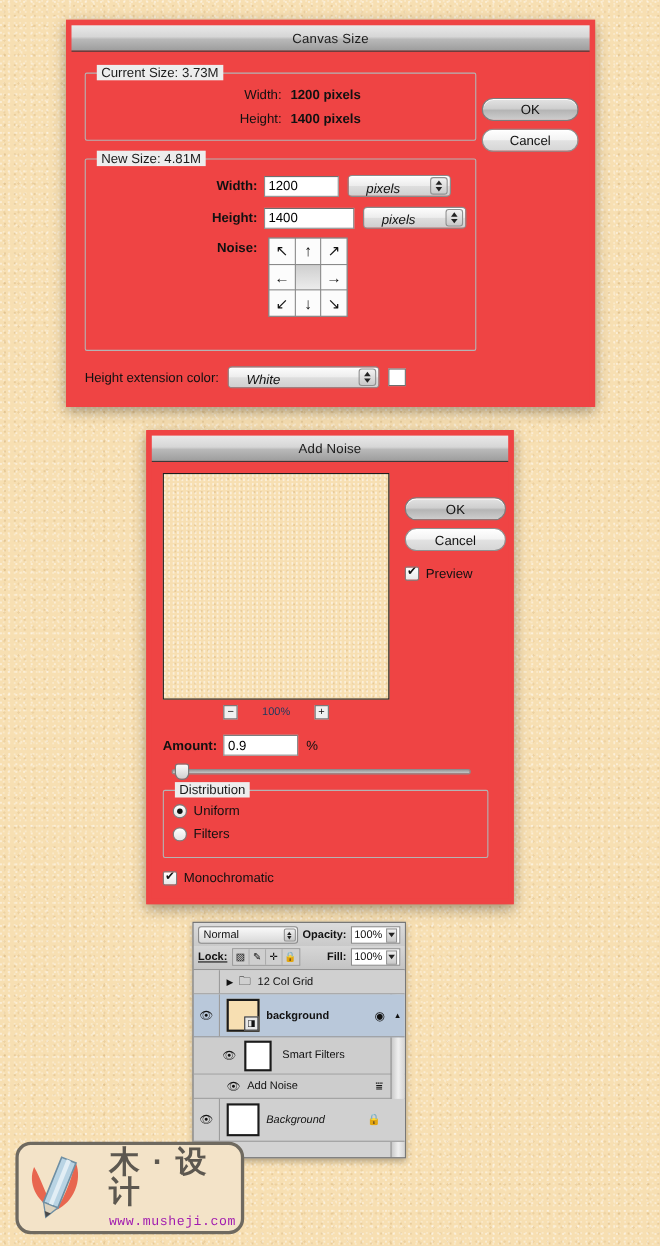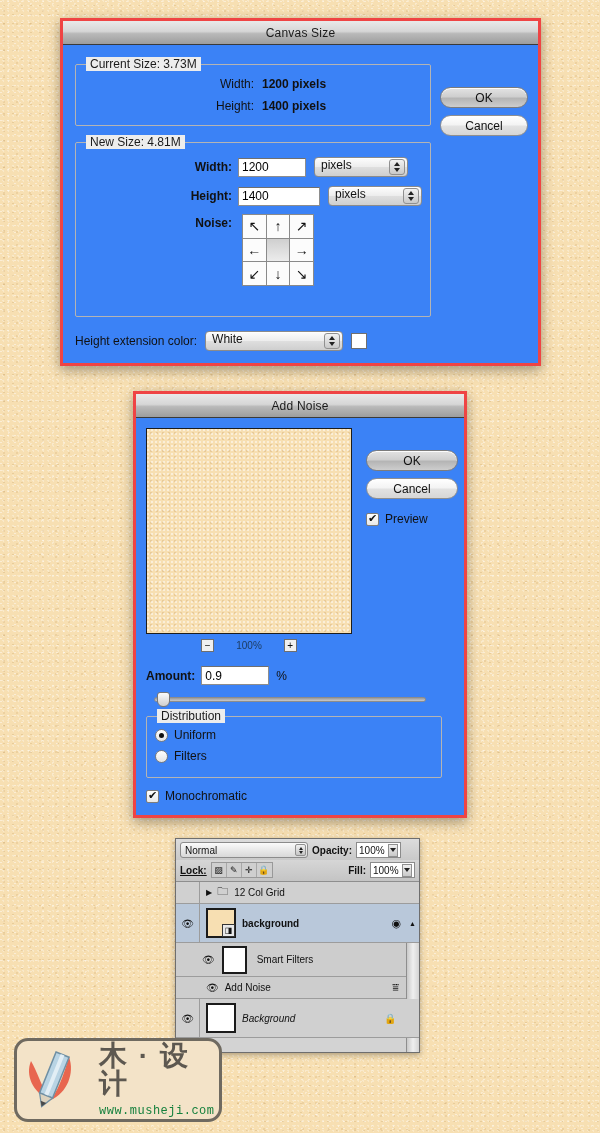--- a/index.html
+++ b/index.html
@@ -18,22 +18,22 @@
       radial-gradient(circle at 47% 61%, rgba(200,160,100,.30) 0 1px, transparent 1px),
       radial-gradient(circle at 78% 34%, rgba(255,255,255,.35) 0 1px, transparent 1px),
       radial-gradient(circle at 31% 83%, rgba(205,165,105,.25) 0 1px, transparent 1px),
       radial-gradient(circle at 66% 12%, rgba(255,255,255,.30) 0 1px, transparent 1px);
     background-size:7px 7px, 9px 9px, 11px 11px, 13px 13px, 5px 5px;
   }
 
   
   .dialog{
     position:absolute;
-    background:#3b82f6;
-    border:3px solid #ef4444;
+    background:#ef4444;
+    border:5px solid #ef4444;
     box-shadow:0 4px 12px rgba(0,0,0,.35);
   }
   .titlebar{
     height:24px;
     background:linear-gradient(to bottom,#e9e9e9 0%,#d6d6d6 45%,#b9b9b9 55%,#9d9d9d 100%);
     border-bottom:1px solid #3a3a3a;
     display:flex; align-items:center; justify-content:center;
     font-size:12px; color:#1b1b1b; font-weight:400;
     letter-spacing:.2px;
   }
@@ -63,23 +63,24 @@
     height:19px; font-size:12px; padding:0 3px; color:#000;
     font-family:"Liberation Sans", sans-serif;
     line-height:17px;
   }
 
   
   .popup{
     position:relative; height:20px;
     background:linear-gradient(to bottom,#fdfdfd 0%,#ededed 48%,#dedede 52%,#cfcfcf 100%);
     border:1px solid #8b8b8b; border-radius:4px;
-    display:flex; align-items:flex-start;
-    font-size:12px; color:#111; padding-left:6px;
+    display:flex; align-items:flex-end;
+    font-size:12px; color:#111; padding-left:16px;
     box-shadow:inset 0 1px 0 #fff;
+    font-style:italic;
   }
   .popup .stepper{
     position:absolute; right:2px; top:1px; bottom:1px; width:16px;
     background:linear-gradient(to bottom,#f2f2f2,#c9c9c9);
     border:1px solid #909090; border-radius:3px;
     display:flex; flex-direction:column; align-items:center; justify-content:center;
   }
   .popup .stepper i{ display:block; width:0;height:0; }
   .popup .stepper .up{ border-left:3.5px solid transparent;border-right:3.5px solid transparent;border-bottom:4px solid #222; margin-bottom:2px;}
   .popup .stepper .dn{ border-left:3.5px solid transparent;border-right:3.5px solid transparent;border-top:4px solid #222;}
@@ -128,21 +129,21 @@
     background-size:4px 4px,6px 6px;
   }
   .zoombtn{ width:13px;height:13px;border:1px solid #6f6f6f;background:#f0f0f0;
             display:flex;align-items:center;justify-content:center;font-size:10px;line-height:1;color:#111;}
   .slider-track{ height:5px;background:linear-gradient(to bottom,#9a9a9a,#c9c9c9);border:1px solid #8c8c8c;border-radius:3px; position:relative;}
   .slider-thumb{ position:absolute; top:-6px; width:13px;height:15px;
                  background:linear-gradient(to bottom,#fbfbfb,#cfcfcf);
                  border:1px solid #777; border-radius:3px 3px 6px 6px;}
 
   
-  #panel-layers{ position:absolute; left:175px; top:838px; width:245px; height:215px;
+  #panel-layers{ position:absolute; left:175px; top:838px; width:194px; height:215px;
                  background:#d3d3d3; border:1px solid #6e6e6e; overflow:hidden;
                  font-size:10px; color:#111; box-shadow:0 2px 6px rgba(0,0,0,.3); }
   .lp-row1{ display:flex;align-items:center;gap:4px;padding:3px 4px 2px 4px;
             background:linear-gradient(to bottom,#dcdcdc,#c9c9c9); }
   .lp-row2{ display:flex;align-items:center;gap:4px;padding:2px 4px 3px 4px;
             background:linear-gradient(to bottom,#d6d6d6,#c4c4c4); border-bottom:1px solid #8e8e8e;}
   .mini-popup{ position:relative;height:16px;background:linear-gradient(to bottom,#fafafa,#d8d8d8);
                border:1px solid #8b8b8b;border-radius:3px;display:flex;align-items:center;
                padding-left:4px;font-size:10px;}
   .mini-popup .st{ position:absolute;right:1px;top:1px;bottom:1px;width:11px;
@@ -170,21 +171,21 @@
   .lp-scroll{ position:absolute;right:0;top:44px;bottom:0;width:13px;
               background:linear-gradient(to right,#c9c9c9,#efefef,#d4d4d4);border-left:1px solid #8e8e8e;}
 
   
   #watermark{ position:absolute; left:14px; top:1038px; width:208px; height:84px;
               background:#f3e3c8; border:3px solid #6f6a60; border-radius:14px;
               display:flex; align-items:center; }
   .wm-mark{ width:74px; height:66px; position:relative; flex:0 0 auto; margin-left:6px;}
   .wm-text{ flex:1; display:flex; flex-direction:column; justify-content:center; margin-left:2px;}
   .wm-cn{ font-size:28px; color:#5d5850; font-weight:bold; letter-spacing:2px; line-height:1;}
-  .wm-url{ font-size:12px; color:#15803d; font-family:"Liberation Mono", monospace; letter-spacing:.5px; margin-top:6px;}
+  .wm-url{ font-size:12px; color:#a21caf; font-family:"Liberation Mono", monospace; letter-spacing:.5px; margin-top:6px;}
 </style>
 </head>
 <body>
 
 <div class="bg-noise"></div>
 
 <div class="dialog" id="dlg-canvas">
   <div class="titlebar">
     <span>Canvas Size</span>
   </div>

